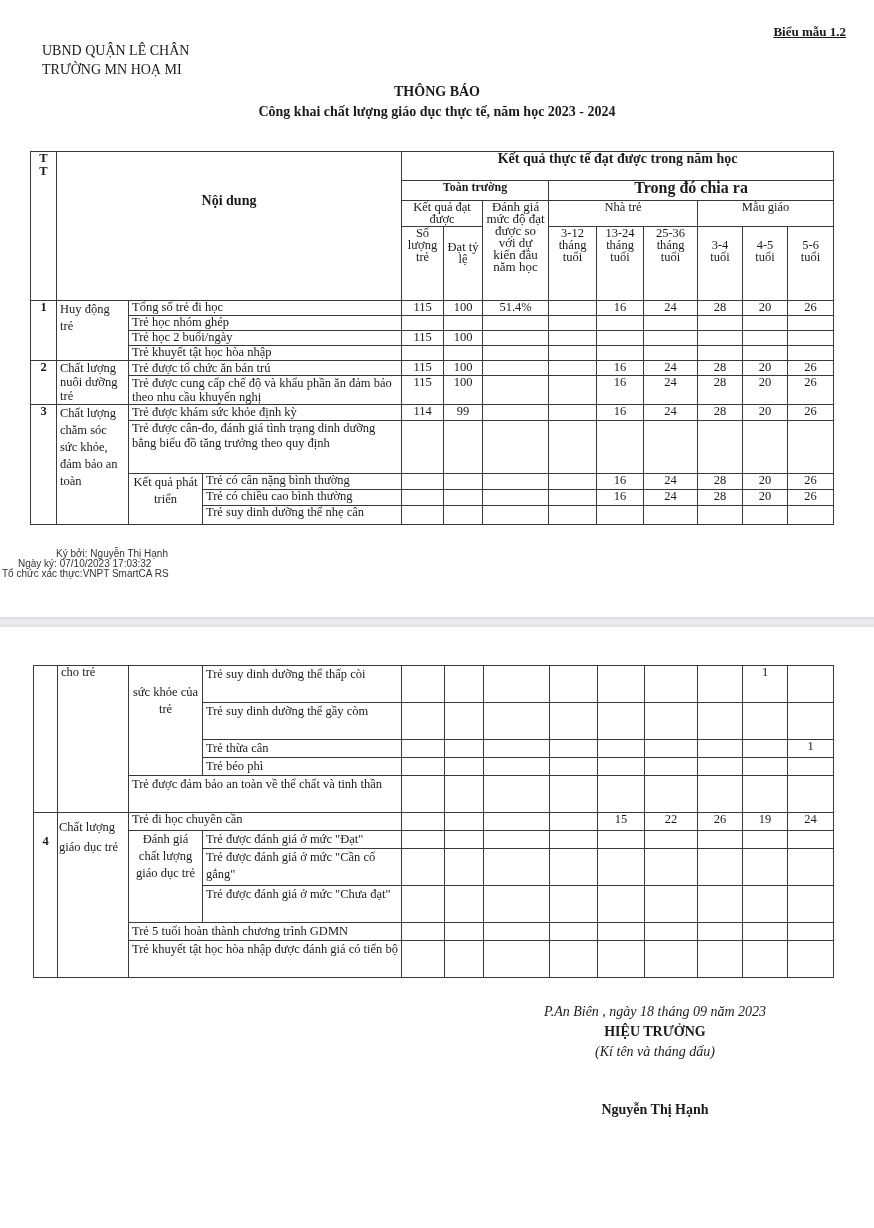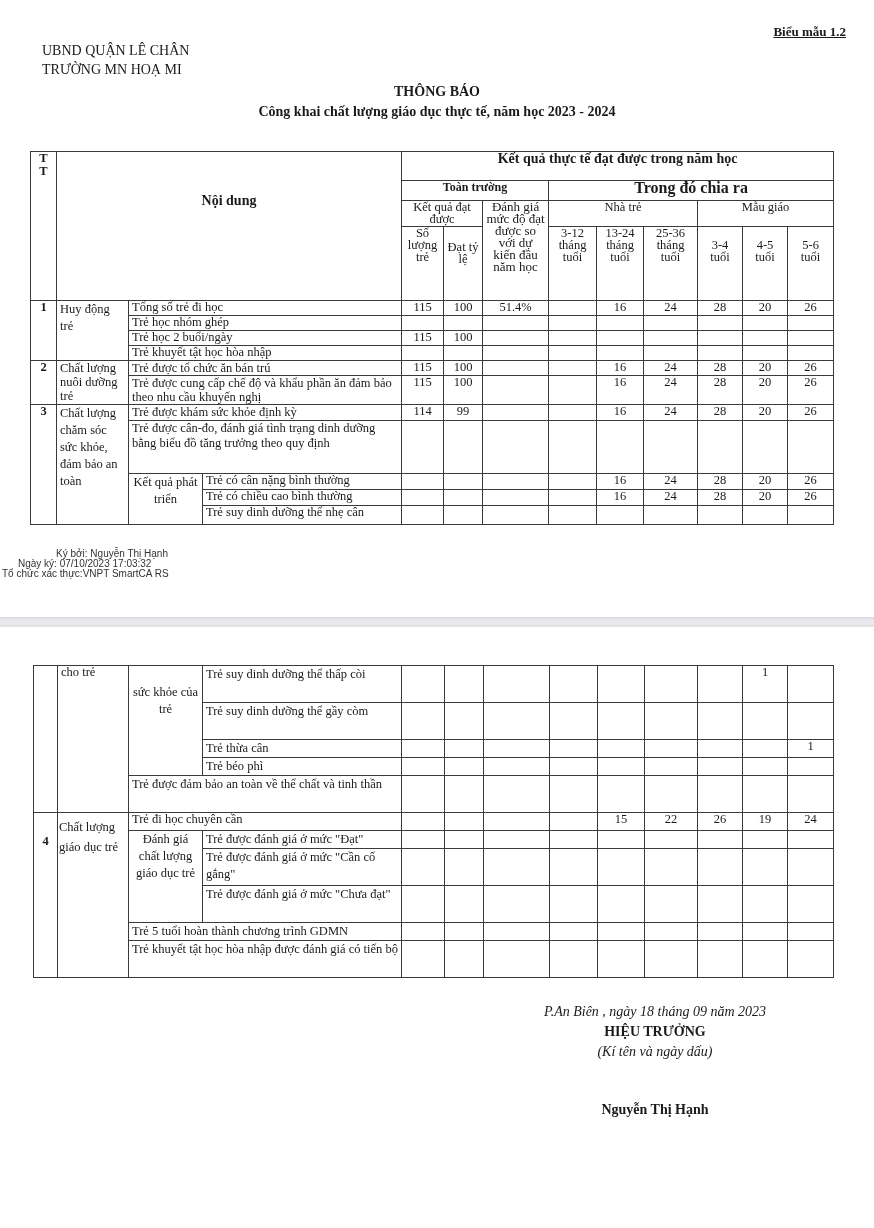--- a/index.html
+++ b/index.html
@@ -380,14 +380,14 @@
         <td class="num"></td>
         <td class="num"></td>
         <td class="num"></td>
         <td class="num"></td>
       </tr>
     </tbody>
 </table>
 
 <div class="footer" style="top:1004px; font-style:italic;">P.An Biên , ngày 18 tháng 09  năm 2023</div>
 <div class="footer" style="top:1024px; font-weight:bold;">HIỆU TRƯỞNG</div>
-<div class="footer" style="top:1044px; font-style:italic;">(Kí tên và ngày dấu)</div>
+<div class="footer" style="top:1044px; font-style:italic;">(Kí tên và tháng dấu)</div>
 <div class="footer" style="top:1102px; font-weight:bold;">Nguyễn Thị Hạnh</div>
 
 </body></html>

